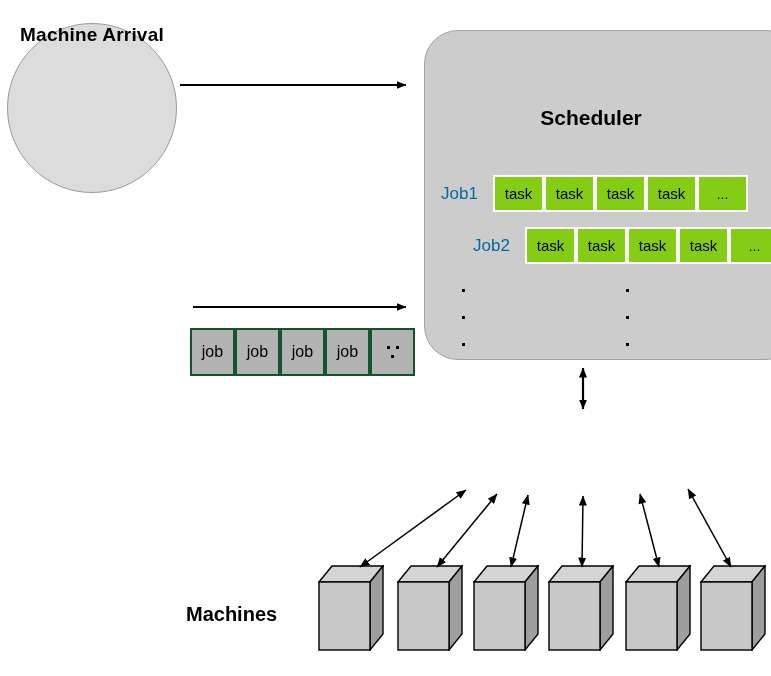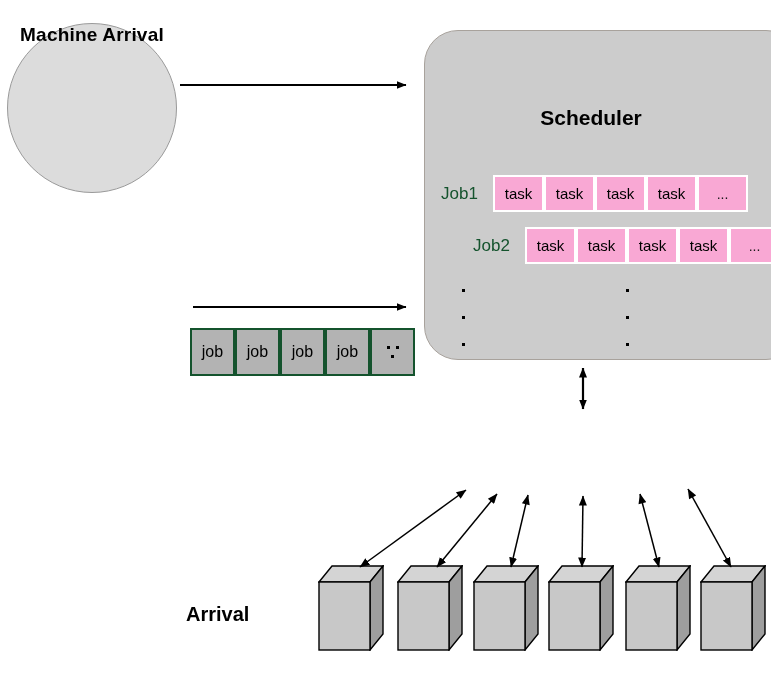--- a/index.html
+++ b/index.html
@@ -61,33 +61,33 @@
     width: 310px;
     height: 37px;
     display: flex;
     align-items: center;
   }
   #job-row-1 { top: 144px; }
   #job-row-2 { top: 196px; margin-left: 32px; }
   .job-label {
     width: 54px;
     font-size: 17px;
-    color: #14532d;
+    color: #0369a1;
     text-align: left;
     padding-left: 2px;
     box-sizing: border-box;
   }
   .task-strip {
     display: flex;
     height: 37px;
   }
   .task-cell {
     width: 51px;
     height: 37px;
-    background: #f9a8d4;
+    background: #84cc16;
     border: 2px solid #ffffff;
     box-sizing: border-box;
     display: flex;
     align-items: center;
     justify-content: center;
     font-size: 15px;
     color: #000;
   }
   .task-cell.ellipsis {
     font-size: 14px;
@@ -238,21 +238,21 @@
           <i></i>
           <i></i>
         </span>
       <span class="dot-pair">
           <i></i>
         </span>
     </div>
   </div>
 
 
-  <div id="machines-label">Arrival</div>
+  <div id="machines-label">Machines</div>
 
   <div class="machine" style="left:318px; top:565px;">
     <svg width="66" height="86" viewBox="0 0 66 86">
       <polygon points="1,17 14,1 65,1 52,17" fill="#d4d4d4" stroke="#000" stroke-width="1.4"></polygon>
       <polygon points="52,17 65,1 65,69 52,85" fill="#9e9e9e" stroke="#000" stroke-width="1.4"></polygon>
       <rect x="1" y="17" width="51" height="68" fill="#c8c8c8" stroke="#000" stroke-width="1.4"></rect>
     </svg>
   </div>
   <div class="machine" style="left:397px; top:565px;">
     <svg width="66" height="86" viewBox="0 0 66 86">

